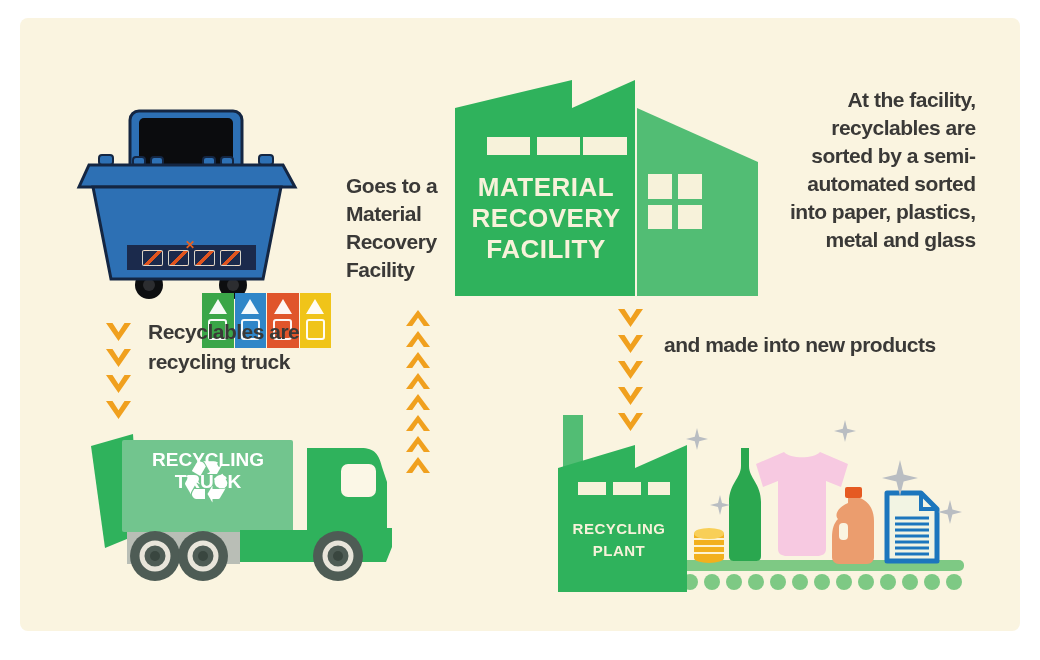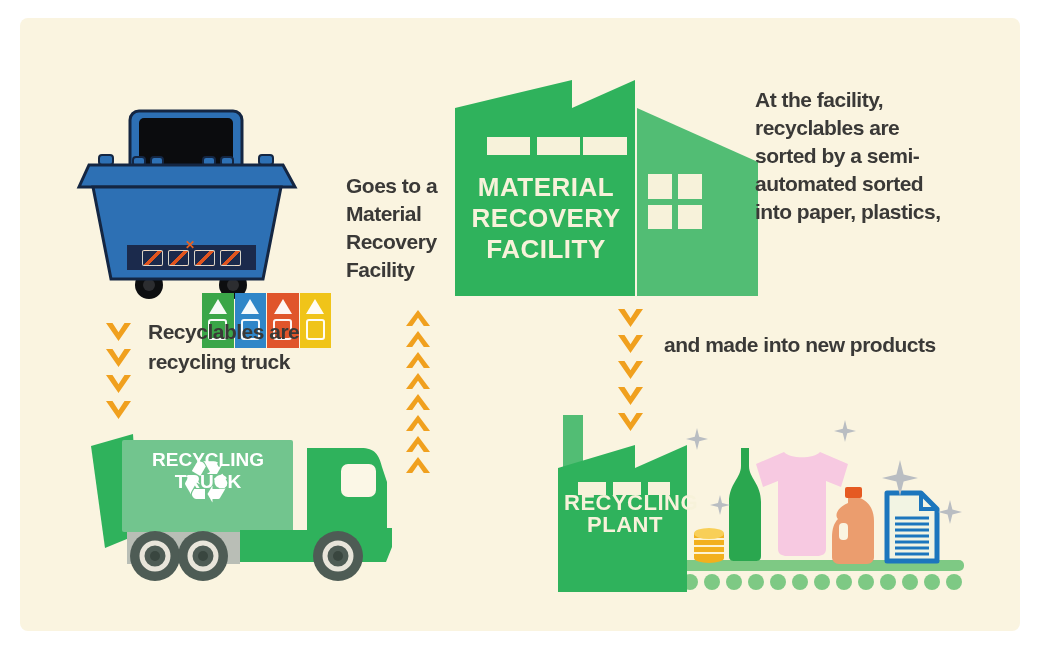--- a/index.html
+++ b/index.html
@@ -18,21 +18,21 @@
   .chev{display:block;background:var(--arrow-orange,#f0a01e);}
   .chev-down{width:25px;height:18px;margin-bottom:8px;
     clip-path:polygon(0% 0%,26% 0%,50% 52%,74% 0%,100% 0%,50% 100%);}
   .chev-up{width:24px;height:16px;margin-bottom:5px;
     clip-path:polygon(0% 100%,26% 100%,50% 48%,74% 100%,100% 100%,50% 0%);}
 
   
   .bldg-label{position:absolute;color:var(--label-cream,#f7f2da);font-weight:bold;
               text-align:center;letter-spacing:0.5px;}
   .mrf-label{left:462px;top:172px;width:168px;font-size:26px;line-height:31px;}
-  .plant-label{left:558px;top:492px;width:122px;font-size:22px;line-height:22px;margin-left:6px;}
+  .plant-label{left:558px;top:518px;width:122px;font-size:15px;line-height:22px;}
   .truck-label{position:absolute;left:122px;top:449px;width:172px;text-align:center;
                color:#ffffff;font-weight:bold;font-size:19px;letter-spacing:0px;}
   .truck-recycle{position:absolute;left:180px;top:452px;font-size:58px;line-height:60px;
                  color:#ffffff;font-family:"DejaVu Sans",sans-serif;}
 
   
   .bin-cols{position:absolute;left:127px;top:190px;width:129px;height:55px;display:flex;gap:1px;}
   .bin-col{flex:1;display:flex;flex-direction:column;align-items:center;padding-top:6px;}
   .tri{width:0;height:0;border-left:9px solid transparent;border-right:9px solid transparent;
        border-bottom:15px solid rgba(255,255,255,0.95);}
@@ -182,26 +182,27 @@
       <rect x="82" y="59" width="43" height="18" fill="#f7f2da"></rect>
       <rect x="128" y="59" width="44" height="18" fill="#f7f2da"></rect>
     </svg>
   </div>
   <div class="bldg-label mrf-label">
     <div>MATERIAL</div>
     <div>RECOVERY</div>
     <div>FACILITY</div>
   </div>
 
-  <div class="caption" style="left:755px;top:86px;">
+  <div class="caption" style="left:790px;top:86px;text-align:right;">
     <div>At the facility,</div>
     <div>recyclables are</div>
     <div>sorted by a semi-</div>
     <div>automated sorted</div>
     <div>into paper, plastics,</div>
+    <div>metal and glass</div>
   </div>
 
   <div class="chev-col" style="left:618px;top:309px;">
       <span class="chev chev-down"></span>
       <span class="chev chev-down"></span>
       <span class="chev chev-down"></span>
       <span class="chev chev-down"></span>
       <span class="chev chev-down"></span>
     </div>
   <div class="caption" style="left:664px;top:331px;">

